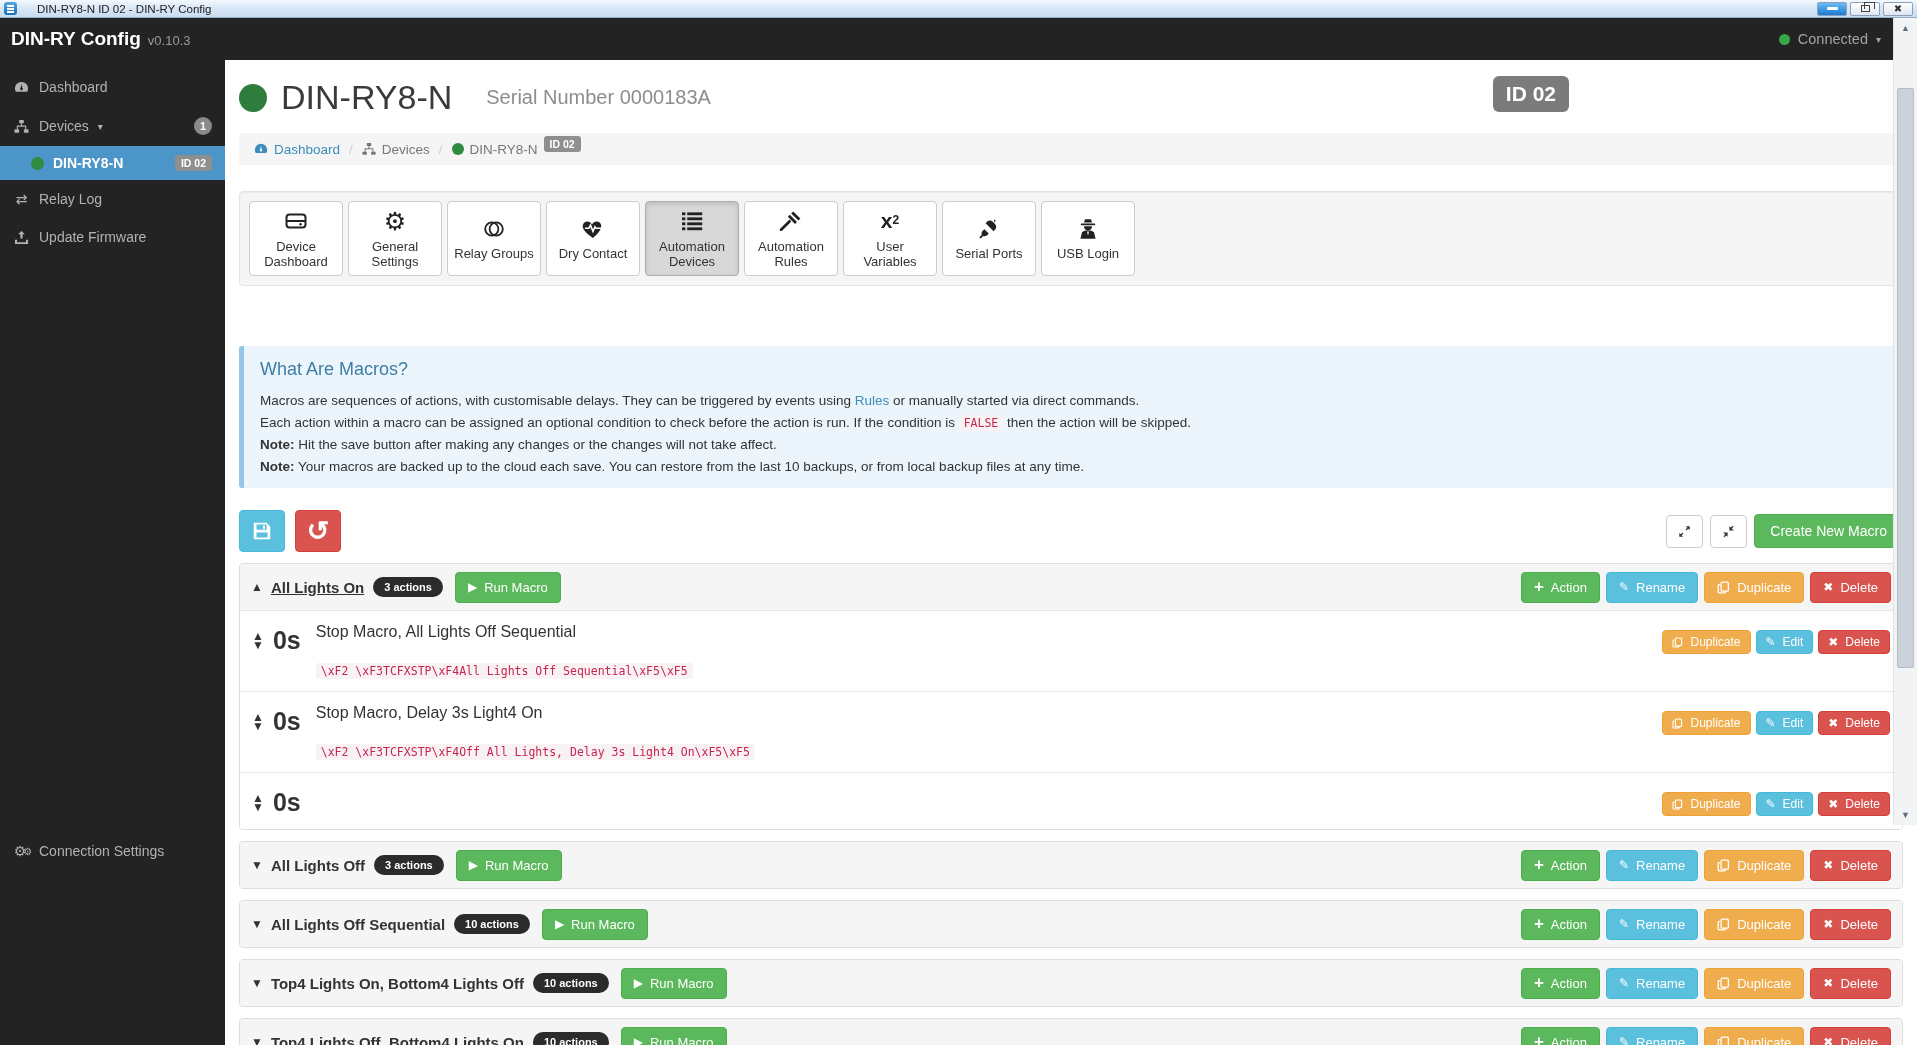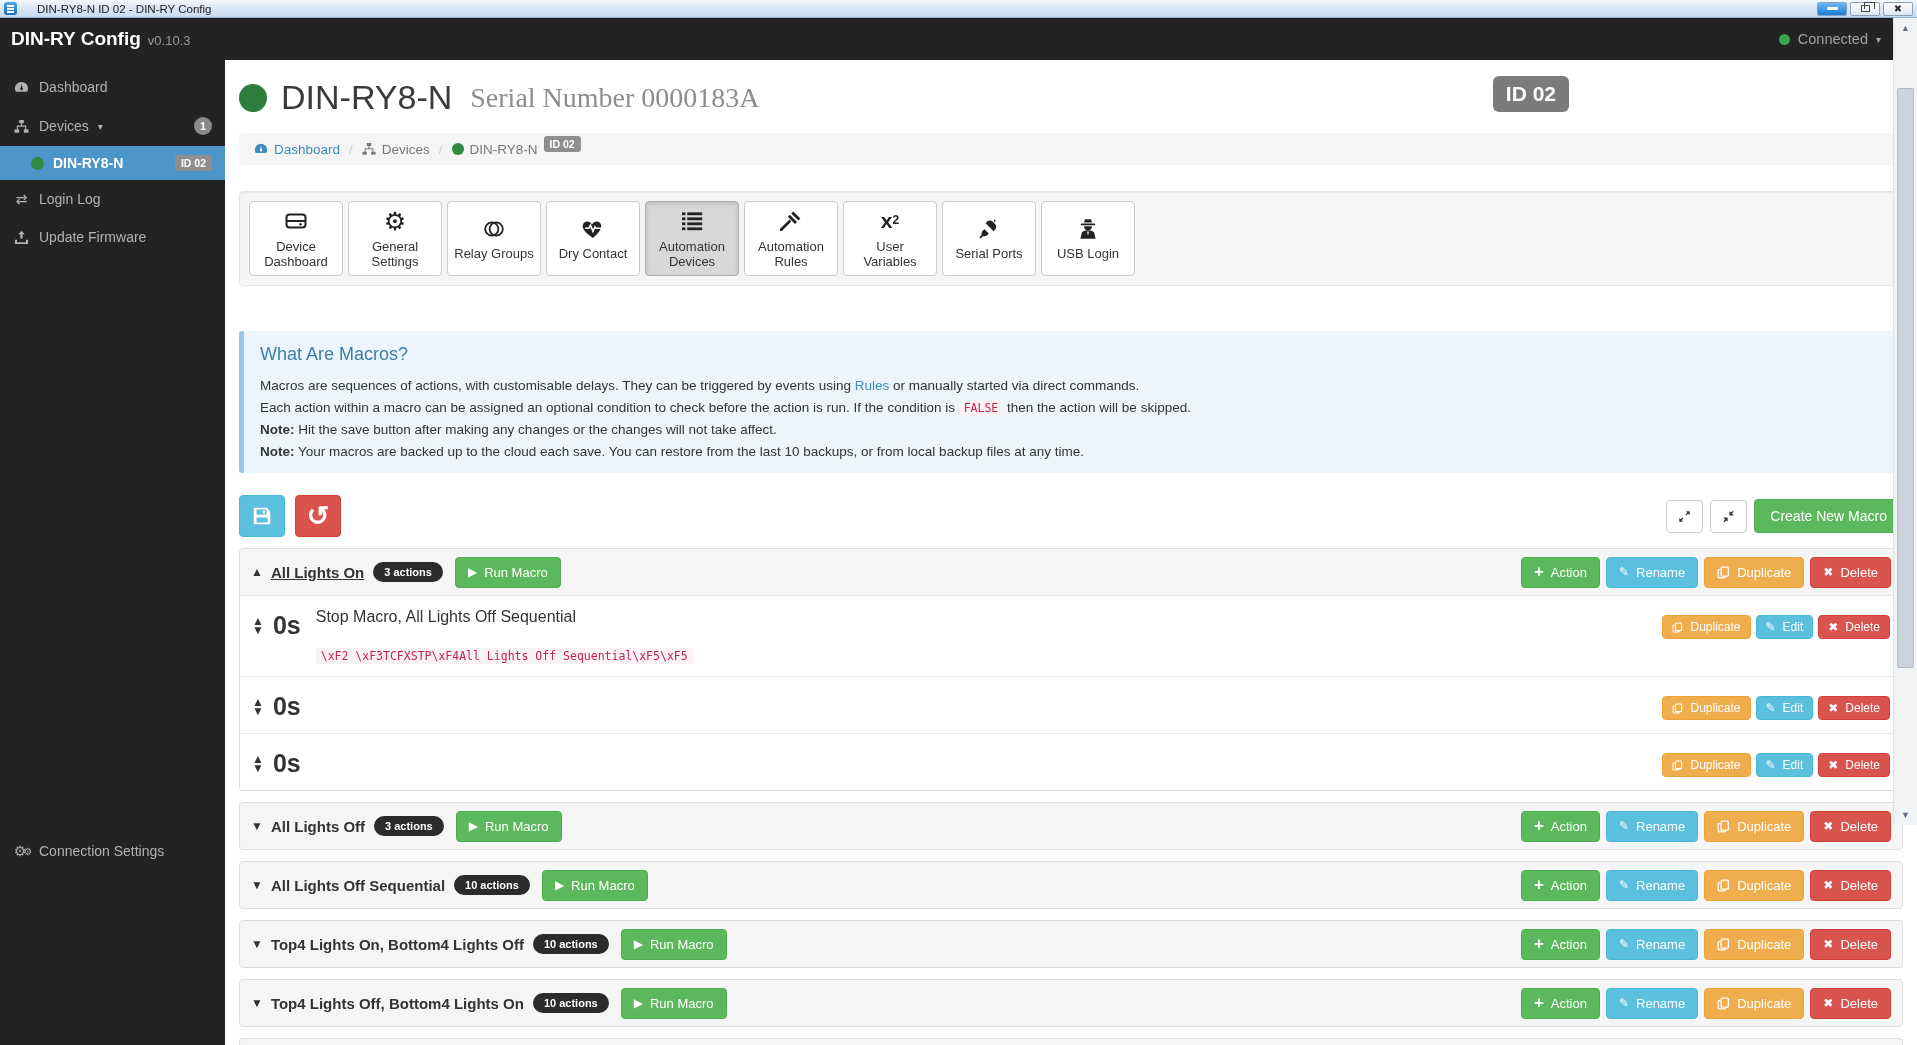--- a/index.html
+++ b/index.html
@@ -41,38 +41,38 @@
   .bdg-id-sm { margin-left:auto; background:#8f8f8f; color:#fff; font-size:10.5px; font-weight:bold; border-radius:3px; padding:2px 6px; }
   .conn { position:absolute; top:772px; left:0; right:0; }
   .gears { letter-spacing:-3px; }
   .gears .g2 { font-size:10px; }
 
   
   .main { flex:1; background:#fff; padding:0 14px; position:relative; overflow:hidden; }
   .page-head { margin-top:18px; display:flex; align-items:center; gap:14px; }
   .gdot-28 { width:28px; height:28px; border-radius:50%; background:#2e7d3c; flex-shrink:0; }
   .page-title { font-size:34px; color:#3a3a3a; font-weight:normal; }
-  .page-sub { font-size:28px; color:#8d8d8d; margin-left:4px;font-family:Liberation Serif, serif; }
+  .page-sub { font-size:20px; color:#8d8d8d; margin-left:20px; }
   .bdg-id-lg { position:absolute; top:16px; right:348px; background:#7b7b7b; color:#fff; font-weight:bold; font-size:21px; padding:6px 13px; border-radius:6px; }
 
   .breadcrumb { margin-top:16px; background:#f5f5f5; border-radius:4px; padding:8px 15px; display:flex; align-items:center; gap:9px; font-size:13.5px; color:#777; }
   .bc-link { color:#3c8dbc; display:flex; gap:6px; align-items:center; cursor:pointer; }
   .bc-item { color:#777; display:flex; gap:6px; align-items:center; }
   .bc-sep { color:#ccc; }
   .gdot-12 { width:12px; height:12px; border-radius:50%; background:#2e8b40; }
   .breadcrumb .bdg-id-sm { margin-left:0; transform:translateY(-5px); }
 
   .tabs-well { margin-top:26px; background:#f5f5f5; border:1px solid #e3e3e3; border-radius:4px; box-shadow:inset 0 1px 1px rgba(0,0,0,.05); padding:9px; display:flex; gap:5px; }
   .tab { width:94px; height:75px; background:#fff; border:1px solid #ccc; border-radius:4px; display:flex; flex-direction:column; align-items:center; justify-content:center; gap:5px; font-size:13px; color:#333; text-align:center; line-height:1.15; padding:4px; cursor:pointer; }
   .tab.active { background:#d8d8d8; border-color:#adadad; box-shadow:inset 0 2px 5px rgba(0,0,0,.13); }
   .ticon { height:27px; display:flex; align-items:center; justify-content:center; font-size:25px; color:#222; }
   .x2 { font-weight:bold; font-size:21px; color:#222; }
   .x2 sup { font-size:12px; }
 
-  .callout { margin-top:45px; background:#edf5fc; border-left:5px solid #94c6e8; border-radius:3px; padding:13px 16px 11px; }
+  .callout { margin-top:60px; background:#edf5fc; border-left:5px solid #94c6e8; border-radius:3px; padding:13px 16px 11px; }
   .callout h2 { color:#3d7ea6; font-size:18px; font-weight:normal; margin-bottom:10px; }
   .callout p { font-size:13.5px; color:#333; line-height:1.62; }
   .note-b { font-weight:bold; }
   .code { font-family:"DejaVu Sans Mono",monospace; font-size:11.5px; color:#c7254e; background:#f9f2f4; padding:1px 5px; border-radius:3px; }
   .link { color:#3c8dbc; cursor:pointer; }
 
   .toolbar { margin-top:22px; display:flex; align-items:center; }
   .btn-save { width:46px; height:42px; background:#5bc0de; border:1px solid #46b8da; border-radius:4px; display:flex; align-items:center; justify-content:center; cursor:pointer; }
   .btn-undo { width:46px; height:42px; background:#d9534f; border:1px solid #d43f3a; border-radius:4px; display:flex; align-items:center; justify-content:center; margin-left:10px; color:#fff; font-size:27px; font-weight:bold; cursor:pointer; line-height:1; }
   .toolbar-right { margin-left:auto; display:flex; gap:7px; align-items:center; }
@@ -176,21 +176,21 @@
           <span class="caret-sm" style="color:#b2b2b2">▾</span>
           <span class="bdg-round">1</span>
         </div>
         <div class="side-device">
           <span class="gdot-13"></span>
           <span>DIN-RY8-N</span>
           <span class="bdg-id-sm">ID 02</span>
         </div>
         <div class="side-item">
           <span class="ic">⇄</span>
-          <span>Login Log</span>
+          <span>Relay Log</span>
         </div>
         <div class="side-item">
           <span class="ic">
             <svg width="15" height="15" viewBox="0 0 16 16" fill="#b2b2b2">
                 <path d="M8 1l3.6 3.6H9.2V9H6.8V4.6H4.4z"></path>
                 <path d="M1 10.5h2.2V13h9.6v-2.5H15V15H1z"></path>
               </svg>
           </span>
           <span>Update Firmware</span>
         </div>
@@ -405,20 +405,24 @@
                 </button>
             </span>
           </div>
 
           <div class="action-row">
             <span class="sorter">
                 <span>▲</span>
                 <span>▼</span>
               </span>
             <span class="delay">0s</span>
+            <span class="a-body">
+              <div class="a-title">Stop Macro, Delay 3s Light4 On</div>
+              <span class="code a-code">\xF2 \xF3TCFXSTP\xF4Off All Lights, Delay 3s Light4 On\xF5\xF5</span>
+            </span>
             <span class="row-actions">
               <button class="btn btn-orange btn-sm">
                   <svg width="11" height="11" viewBox="0 0 16 16">
                     <rect x="5" y="1.5" width="9" height="11" rx="1.5" fill="none" stroke="#fff" stroke-width="1.6"></rect>
                     <path d="M3.5 4.5H2.5a1 1 0 0 0-1 1v8a1 1 0 0 0 1 1h7a1 1 0 0 0 1-1v-1" fill="none" stroke="#fff" stroke-width="1.6"></path>
                   </svg>
                   <span>Duplicate</span>
                 </button>
               <button class="btn btn-blue btn-sm">
                   <span class="bi">✎</span>

